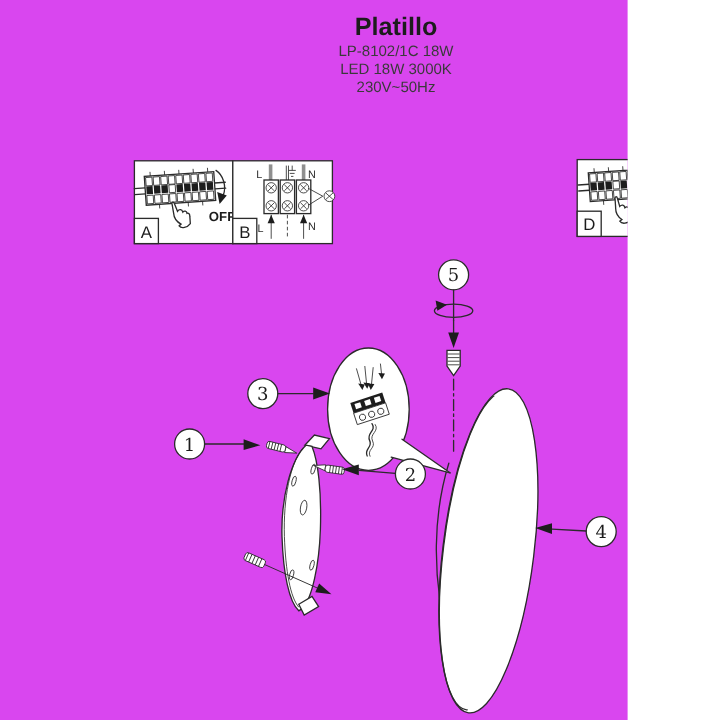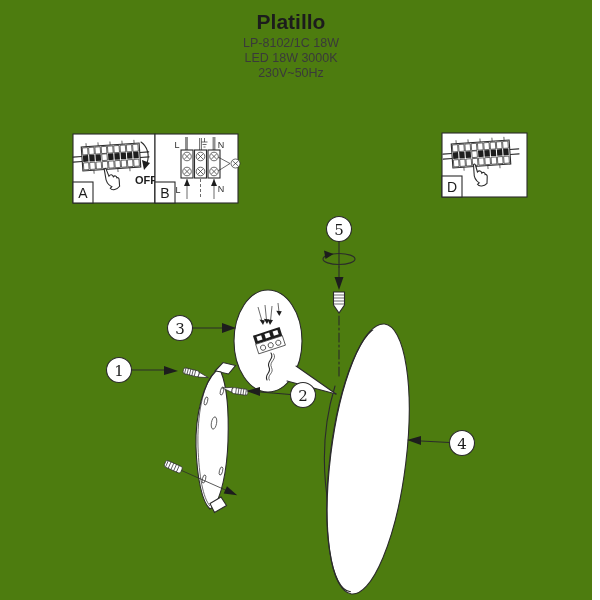--- a/index.html
+++ b/index.html
@@ -1,16 +1,16 @@
 <!DOCTYPE html>
 <html><head>
 <meta charset="utf-8">
 <style>
   html,body{margin:0;padding:0;background:#ffffff;}
-  #page{width:592px;height:600px;background:#4d7c0f;position:relative;overflow:hidden;}
+  #page{width:484px;height:600px;background:#d946ef;position:relative;overflow:hidden;padding-left:39px;}
   svg{display:block;}
   .t-title{font:bold 21px "Liberation Sans",sans-serif;fill:#1c1c1c;}
   .t-spec{font:12.5px "Liberation Sans",sans-serif;fill:#3a3a3a;}
   .t-letter{font:14px "Liberation Sans",sans-serif;fill:#1c1c1c;}
   .t-off{font:bold 11px "Liberation Sans",sans-serif;fill:#1c1c1c;}
   .t-wire{font:9px "Liberation Sans",sans-serif;fill:#2b2b2b;}
   .t-num{font:15px "DejaVu Serif",serif;fill:#1c1c1c;}
   .ln{stroke:#2b2b2b;fill:none;stroke-width:1.1;stroke-linecap:round;}
   .lnt{stroke:#2b2b2b;fill:none;stroke-width:0.7;}
   .fw{fill:#ffffff;stroke:#2b2b2b;stroke-width:1.1;}

